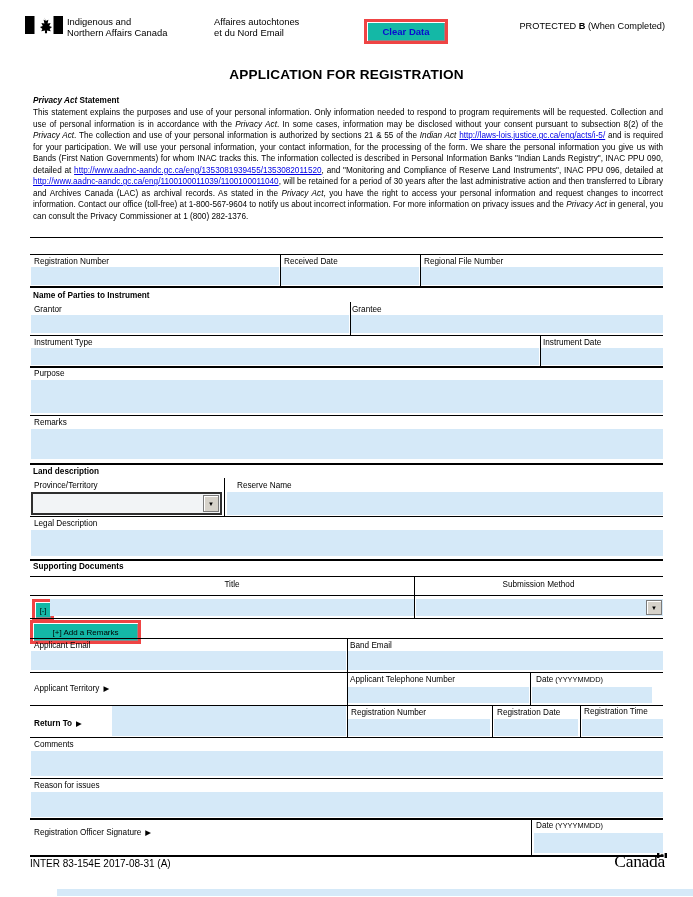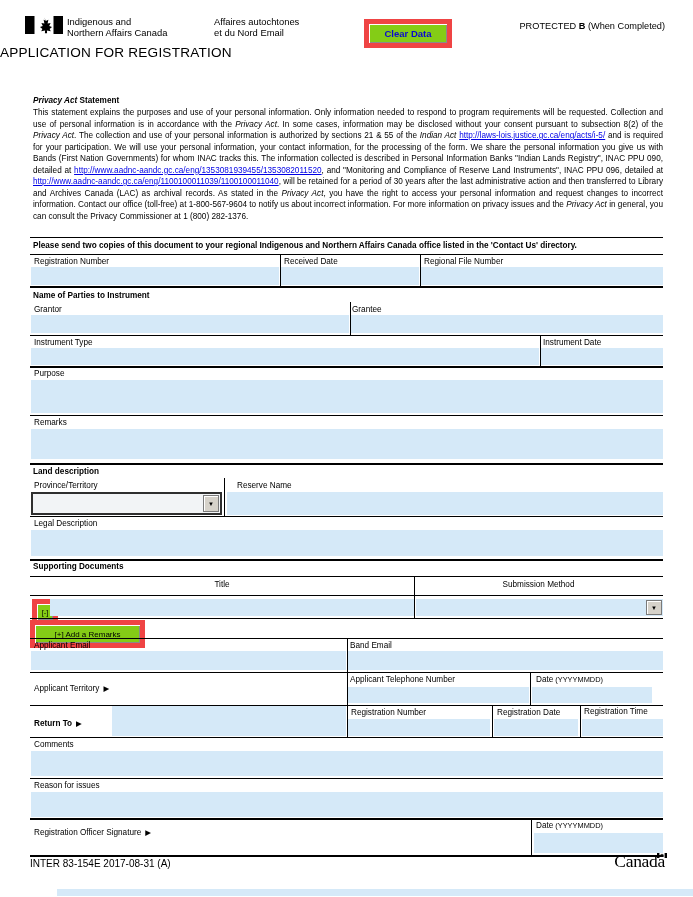--- a/index.html
+++ b/index.html
@@ -5,30 +5,30 @@
   html,body{margin:0;padding:0;background:#fff;}
   #page{position:relative;width:693px;height:897px;background:#ffffff;
         font-family:"Liberation Sans","DejaVu Sans",sans-serif;color:#000;overflow:hidden;}
   .lbl{position:absolute;font-size:8.2px;line-height:10px;white-space:nowrap;}
   .bold{font-weight:bold;}
   .sm{font-size:7.4px;margin-left:2px;}
   .fld{position:absolute;background:#d5e9f8;}
   .hl{position:absolute;left:30px;width:633px;height:1px;background:#000;}
   .hl2{height:2px;}
   .vl{position:absolute;width:1px;background:#000;}
-  .btn{position:absolute;background:#84cc16;border:5px solid #ef4444;
+  .btn{position:absolute;background:#14b8a6;border:3px solid #ef4444;
        box-shadow:inset 1px 1px 0 #fff,inset -1px -1px 0 #8a8a8a;
        display:flex;align-items:center;justify-content:center;font-size:8px;cursor:default;}
   .clearbtn{font-size:9.5px;font-weight:bold;color:#0a0ad0;}
   .combo{position:absolute;background:#f2f4f6;border:2px solid #2f2f2f;box-sizing:border-box;}
   .ddbtn{position:absolute;top:1px;right:1px;bottom:1px;width:14px;background:#d6d2ca;
          border:1px solid #7a7a7a;box-shadow:inset 1px 1px 0 #fff;
          display:flex;align-items:center;justify-content:center;font-size:6px;color:#000;}
-  .title{position:absolute;top:45px;left:0;width:100%;text-align:left;
-         font-size:13.6px;font-weight:normal;letter-spacing:.2px;}
+  .title{position:absolute;top:67px;left:0;width:100%;text-align:center;
+         font-size:13.6px;font-weight:bold;letter-spacing:.2px;}
   .dept{position:absolute;font-size:9.4px;line-height:11.2px;}
   .protected{position:absolute;top:21px;right:28px;font-size:9.2px;padding-left:48px;}
   .privacy-hd{position:absolute;left:33px;top:96px;font-size:8.2px;}
   .privacy-bd{position:absolute;left:33px;top:107px;width:630px;font-size:8.2px;
               line-height:11.5px;text-align:justify;}
   .seg-it{font-style:italic;}
   .seg-b{font-weight:bold;}
   .seg-bit{font-weight:bold;font-style:italic;}
   .seg-lnk{color:#0000e6;text-decoration:underline;overflow-wrap:anywhere;}
   .colhead{position:absolute;font-size:8.2px;text-align:center;}
@@ -61,21 +61,20 @@
   <div class="protected">
     <span>PROTECTED </span><span class="bold">B</span><span> (When Completed)</span>
   </div>
 
   <div class="title">APPLICATION FOR REGISTRATION</div>
 
   <div class="privacy-hd"><span class="seg-bit">Privacy Act</span><span class="seg-b"> Statement</span></div>
   <div class="privacy-bd"><span>This statement explains the purposes and use of your personal information. Only information needed to respond to program requirements will be requested. Collection and use of personal information is in accordance with the </span><span class="seg-it">Privacy Act</span><span>. In some cases, information may be disclosed without your consent pursuant to subsection 8(2) of the </span><span class="seg-it">Privacy Act</span><span>. The collection and use of your personal information is authorized by sections 21 &amp; 55 of the </span><span class="seg-it">Indian Act</span><span> </span><span class="seg-lnk">http://laws-lois.justice.gc.ca/eng/acts/i-5/</span><span> and is required for your participation. We will use your personal information, your contact information, for the processing of the form. We share the personal information you give us with Bands (First Nation Governments) for whom INAC tracks this. The information collected is described in Personal Information Banks "Indian Lands Registry", INAC PPU 090, detailed at </span><span class="seg-lnk">http://www.aadnc-aandc.gc.ca/eng/1353081939455/1353082011520</span><span>, and "Monitoring and Compliance of Reserve Land Instruments", INAC PPU 096, detailed at </span><span class="seg-lnk">http://www.aadnc-aandc.gc.ca/eng/1100100011039/1100100011040</span><span>, will be retained for a period of 30 years after the last administrative action and then transferred to Library and Archives Canada (LAC) as archival records. As stated in the </span><span class="seg-it">Privacy Act</span><span>, you have the right to access your personal information and request changes to incorrect information. Contact our office (toll-free) at 1-800-567-9604 to notify us about incorrect information. For more information on privacy issues and the </span><span class="seg-it">Privacy Act</span><span> in general, you can consult the Privacy Commissioner at 1 (800) 282-1376.</span></div>
 
   <div class="hl" style="top:237px"></div>
-  <div class="lbl bold" style="left:33px;top:241px">Please send two copies of this document to your regional Indigenous and Northern Affairs Canada office listed in the 'Contact Us' directory.</div>
   <div class="hl" style="top:254px"></div>
 
   <div class="lbl" style="left:34px;top:257px">Registration Number</div>
   <div class="lbl" style="left:284px;top:257px">Received Date</div>
   <div class="lbl" style="left:424px;top:257px">Regional File Number</div>
   <div class="fld" style="left:31px;top:267px;width:248px;height:18px"></div>
   <div class="fld" style="left:281px;top:267px;width:138px;height:18px"></div>
   <div class="fld" style="left:421px;top:267px;width:242px;height:18px"></div>
   <div class="vl" style="left:280px;top:254px;height:32px"></div>
   <div class="vl" style="left:420px;top:254px;height:32px"></div>
@@ -113,21 +112,21 @@
   <div class="vl" style="left:224px;top:478px;height:38px"></div>
   <div class="lbl" style="left:237px;top:481px">Reserve Name</div>
   <div class="fld" style="left:227px;top:492px;width:436px;height:23px"></div>
   <div class="hl" style="top:516px"></div>
   <div class="lbl" style="left:34px;top:519px">Legal Description</div>
   <div class="fld" style="left:31px;top:530px;width:632px;height:26px"></div>
   <div class="hl hl2" style="top:559px"></div>
 
   <div class="lbl bold" style="left:33px;top:562px">Supporting Documents</div>
   <div class="hl" style="top:576px"></div>
-  <div class="colhead" style="left:30px;top:580px;width:384px">Title</div>
+  <div class="colhead" style="left:40px;top:580px;width:384px">Title</div>
   <div class="colhead" style="left:414px;top:580px;width:249px">Submission Method</div>
   <div class="hl" style="top:595px"></div>
   <div class="vl" style="left:414px;top:576px;height:42px"></div>
 
   <div class="btn" style="left:32px;top:599px;width:16px;height:16px;font-size:7.5px">[-]</div>
   <div class="fld" style="left:50px;top:599px;width:364px;height:17px"></div>
   <div class="fld" style="left:416px;top:599px;width:247px;height:17px">
     <div class="ddbtn" style="background:#d6d2ca">
       <span>▼</span>
     </div>

